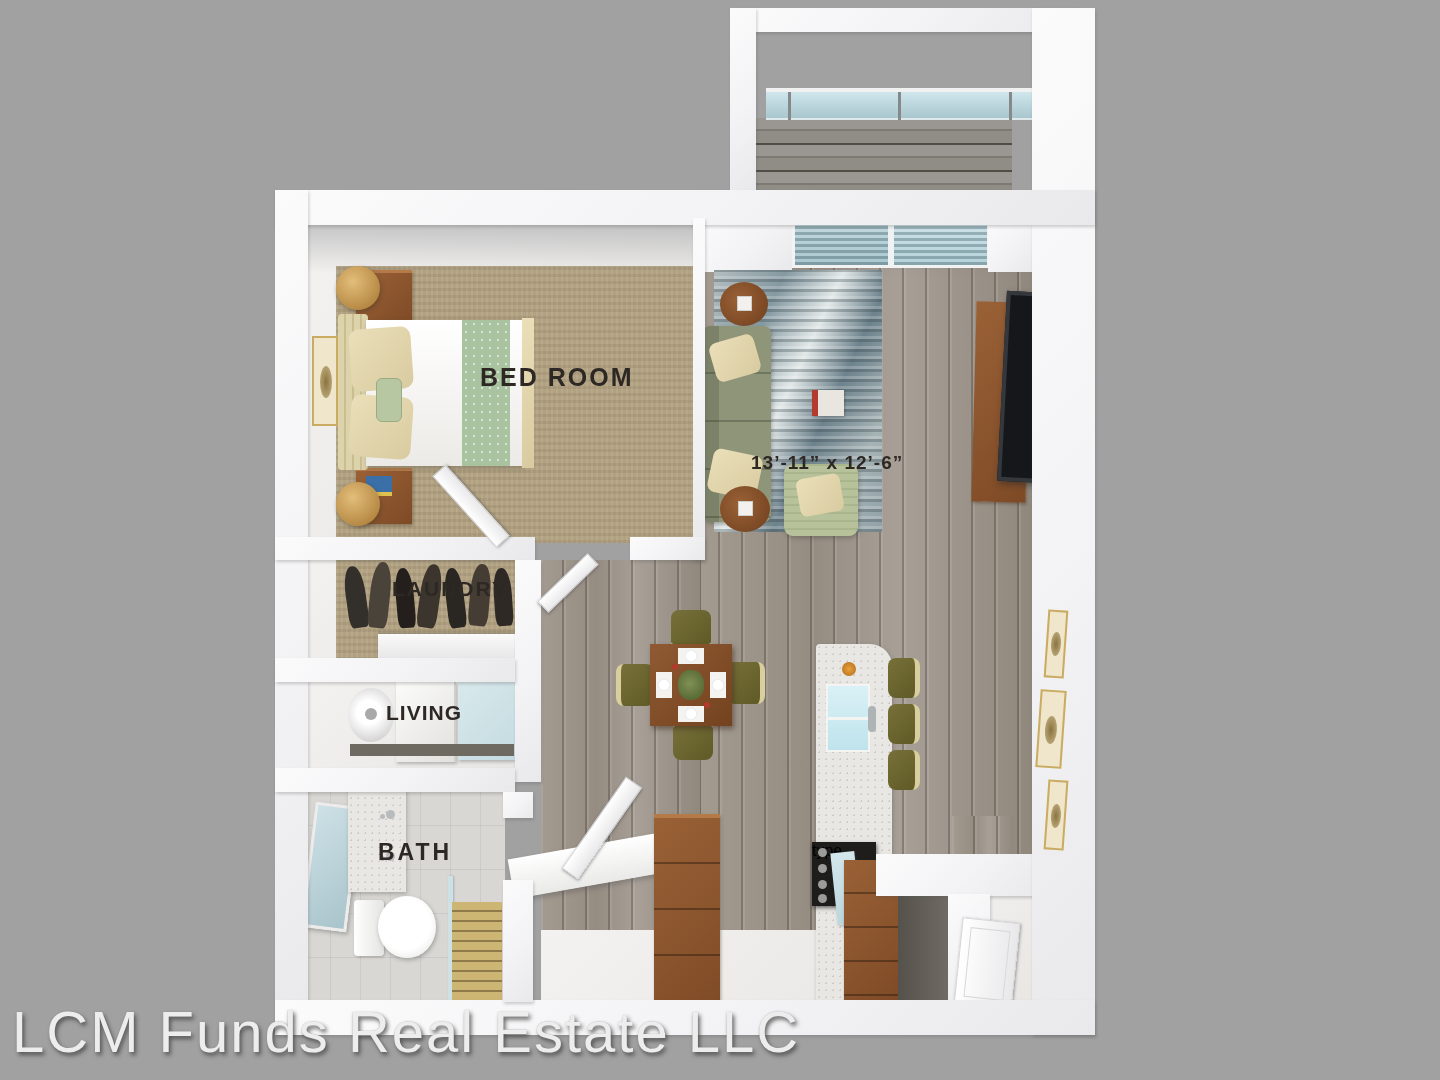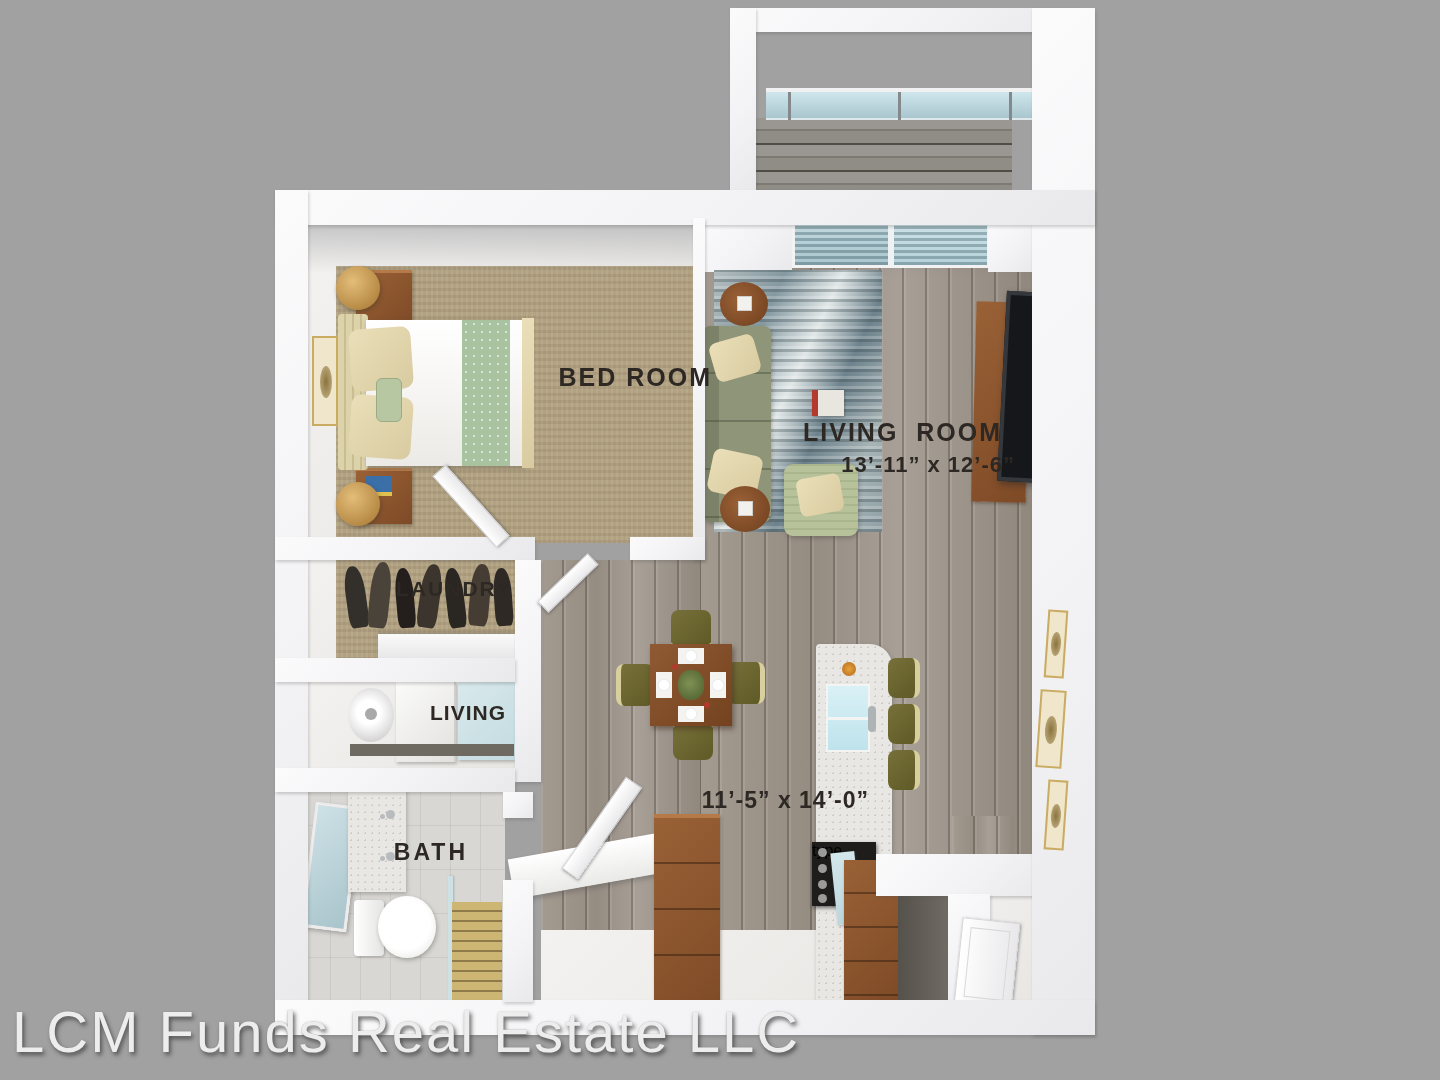--- a/index.html
+++ b/index.html
@@ -29,21 +29,21 @@
     box-shadow:1px 2px 4px rgba(80,80,80,.35);}
   .glass{background:linear-gradient(180deg,#cfe6ec 0%,#a9c6ce 100%);}
   .woodbrown{background:linear-gradient(135deg,#9a6136,#7e4a26);box-shadow:1px 2px 3px rgba(70,50,30,.4);}
   .cream{background:linear-gradient(135deg,#eadfb9,#d9cba0);}
   .olive{background:linear-gradient(135deg,#77703a,#5f5a26);}
   .doorleaf{background:linear-gradient(90deg,#ffffff,#e8e8ea);box-shadow:1px 1px 3px rgba(70,70,70,.5);
             border:1px solid #d5d5d8;}
   .frame{border:2px solid #c9ab62;background:#efe6cc;}
   .shade-top{background:linear-gradient(180deg,rgba(110,110,118,.38),rgba(110,110,118,0));}
   
-  .room-label{color:#2d2824;font-weight:bold;text-align:right;white-space:pre;}
+  .room-label{color:#2d2824;font-weight:bold;text-align:left;white-space:pre;}
   .watermark{color:#ededed;font-size:58px;letter-spacing:2px;white-space:pre;
              text-shadow:2px 3px 4px rgba(70,70,70,.85),0 0 1px rgba(130,130,130,.6);}
 </style>
 </head>
 <body>
 
 <div class="stage">
 
   <div class="abs whitefloor" style="left:300px;top:218px;width:398px;height:325px;"></div>
   <div class="abs carpet" style="left:336px;top:266px;width:357px;height:277px;"></div>
@@ -210,23 +210,21 @@
   </div>
   <div class="abs frame" style="left:1038px;top:690px;width:26px;height:78px;transform:rotate(4deg);">
     <div class="abs" style="left:5px;top:24px;width:12px;height:28px;border-radius:50%;background:radial-gradient(#8a7340,#c9b788);"></div>
   </div>
   <div class="abs frame" style="left:1046px;top:780px;width:20px;height:70px;transform:rotate(4deg);">
     <div class="abs" style="left:3px;top:22px;width:10px;height:24px;border-radius:50%;background:radial-gradient(#8a7340,#c9b788);"></div>
   </div>
 
   <div class="abs room-label" style="left:480px;top:363px;width:232px;font-size:25px;letter-spacing:2px;">BED ROOM</div>
 
-  <div class="abs room-label" style="left:762px;top:418px;width:240px;font-size:25px;letter-spacing:2px;">LIVING  ROOM</div>
-  <div class="abs room-label" style="left:715px;top:452px;width:300px;font-size:22px;letter-spacing:1px;">13’-11” x 12’-6”</div>
-
-  <div class="abs room-label" style="left:569px;top:787px;width:300px;font-size:23px;letter-spacing:1px;">11’-5” x 14’-0”</div>
+  <div class="abs room-label" style="left:751px;top:452px;width:300px;font-size:19px;letter-spacing:1px;">13’-11” x 12’-6”</div>
+
 
   <div class="abs room-label" style="left:392px;top:577px;width:120px;font-size:21px;letter-spacing:2px;">LAUNDRY</div>
   <div class="abs room-label" style="left:386px;top:701px;width:120px;font-size:21px;letter-spacing:1px;">LIVING</div>
   <div class="abs room-label" style="left:378px;top:839px;width:90px;font-size:23px;letter-spacing:3px;">BATH</div>
 
   <div class="abs watermark" style="left:12px;top:998px;">LCM Funds Real Estate LLC</div>
 </div>
 
 </body></html>

